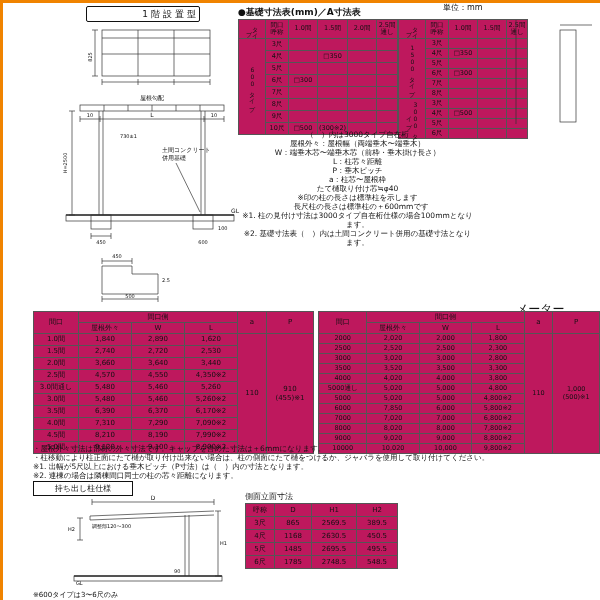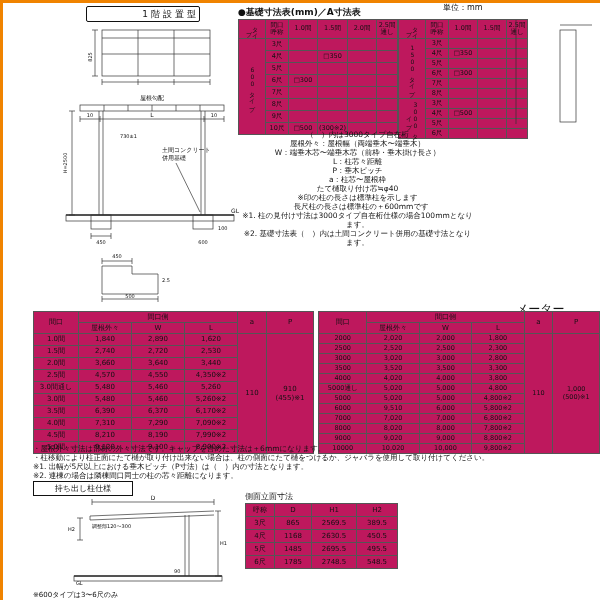--- a/index.html
+++ b/index.html
@@ -456,21 +456,21 @@
           <td>4,800</td>
         </tr>
         <tr>
           <td>5000</td>
           <td>5,020</td>
           <td>5,000</td>
           <td>4,800※2</td>
         </tr>
         <tr>
           <td>6000</td>
-          <td>9,510</td>
+          <td>7,850</td>
           <td>6,000</td>
           <td>5,800※2</td>
         </tr>
         <tr>
           <td>7000</td>
           <td>7,020</td>
           <td>7,000</td>
           <td>6,800※2</td>
         </tr>
         <tr>

